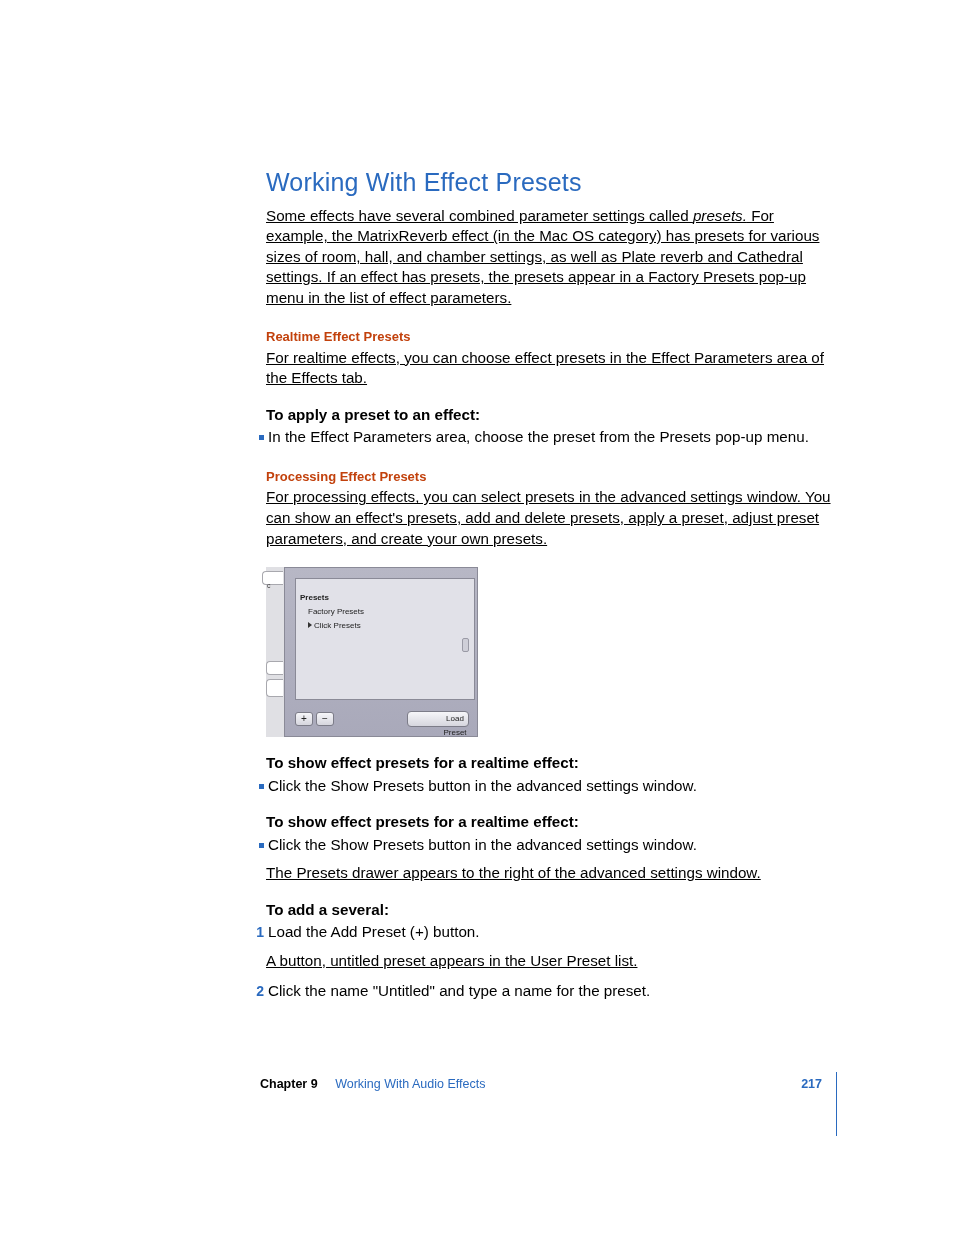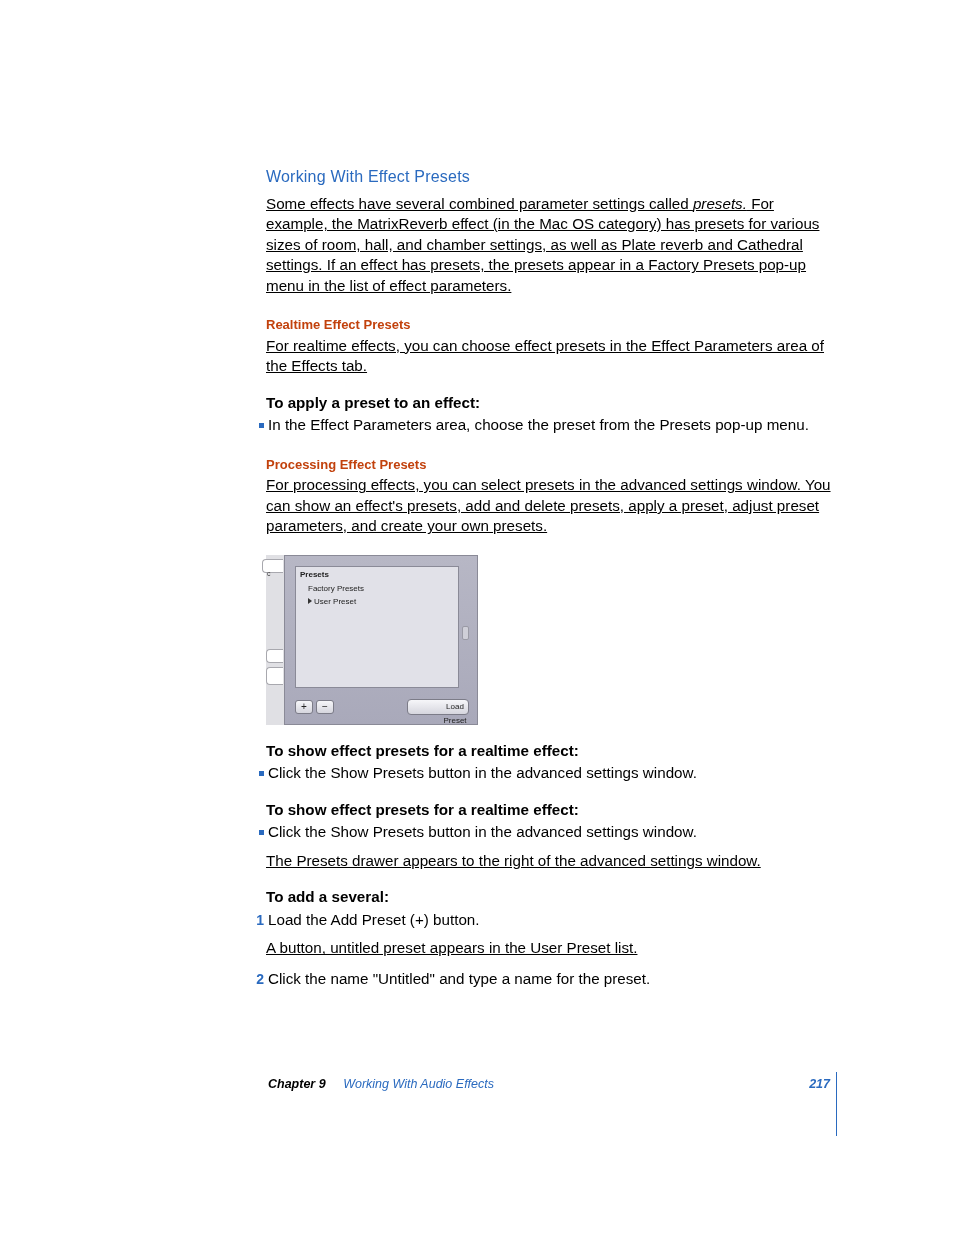--- a/index.html
+++ b/index.html
@@ -20,21 +20,21 @@
   }
   .content {
     position: absolute;
     left: 266px;
     top: 166px;
     width: 566px;
   }
   h1.title {
     color: #2a6abf;
     font-weight: 400;
-    font-size: 16px;
+    font-size: 25px;
     margin: 0 0 6px 0;
     letter-spacing: 0.2px;
   }
   h2.sub {
     color: #c2410c;
     font-weight: 600;
     font-size: 13px;
     margin: 20px 0 2px 0;
   }
   p.body {
@@ -103,25 +103,25 @@
     position: absolute;
     left: 18px; top: 0;
     width: 194px; height: 170px;
     background: linear-gradient(#b7b7c5, #a9a9ba);
     border: 1px solid #8a8a97;
     box-sizing: border-box;
   }
   .list-box {
     position: absolute;
     left: 10px; top: 10px;
-    width: 164px; height: 122px;
+    width: 180px; height: 122px;
     background: #e1e1e8;
     border: 1px solid #8a8a97;
     box-sizing: border-box;
-    padding: 3px 4px;
+    padding: 14px 4px;
     font-size: 8px;
     color: #222;
   }
   .list-box .hdr { font-weight: 700; }
   .list-box .row { padding-left: 8px; margin-top: 3px;}
   .list-box .tri {
     display: inline-block;
     width: 0; height: 0;
     border-top: 3px solid transparent;
     border-bottom: 3px solid transparent;
@@ -168,25 +168,24 @@
     line-height: 14px;
     text-align: center;
     color: #222;
     box-sizing: border-box;
     padding-left: 34px;
   }
   
   .footer {
     position: absolute;
     top: 1076px;
-    left: 268px;
+    left: 260px;
     width: 570px;
     height: 20px;
     font-size: 12.5px;
-    font-style: italic;
   }
   .footer .chap { font-weight: 700; color: #000; }
   .footer .chaptitle { color: #2a6abf; margin-left: 14px; }
   .footer .pg { color: #2a6abf; font-weight: 700; float: right; padding-right: 8px;}
   .side-rule {
     position: absolute;
     top: 1072px;
     left: 836px;
     width: 1px;
     height: 64px;
@@ -220,21 +219,21 @@
     <div class="widget-wrap">
       <div class="left-strip">
         <div class="tab-shape tab1"><span class="lbl">c</span></div>
         <div class="tab-shape tab2"></div>
         <div class="tab-shape tab3"></div>
       </div>
       <div class="panel">
         <div class="list-box">
           <div class="hdr">Presets</div>
           <div class="row">Factory Presets</div>
-          <div class="row"><span class="tri"></span><span>User Preset</span></div>
+          <div class="row"><span class="tri"></span><span>Click Presets</span></div>
         </div>
         <div class="scroll-nub"></div>
         <div class="btn-row">
           <div class="mini-btn">+</div>
           <div class="mini-btn">−</div>
           <div class="load-btn">Load Preset</div>
         </div>
       </div>
     </div>
 

